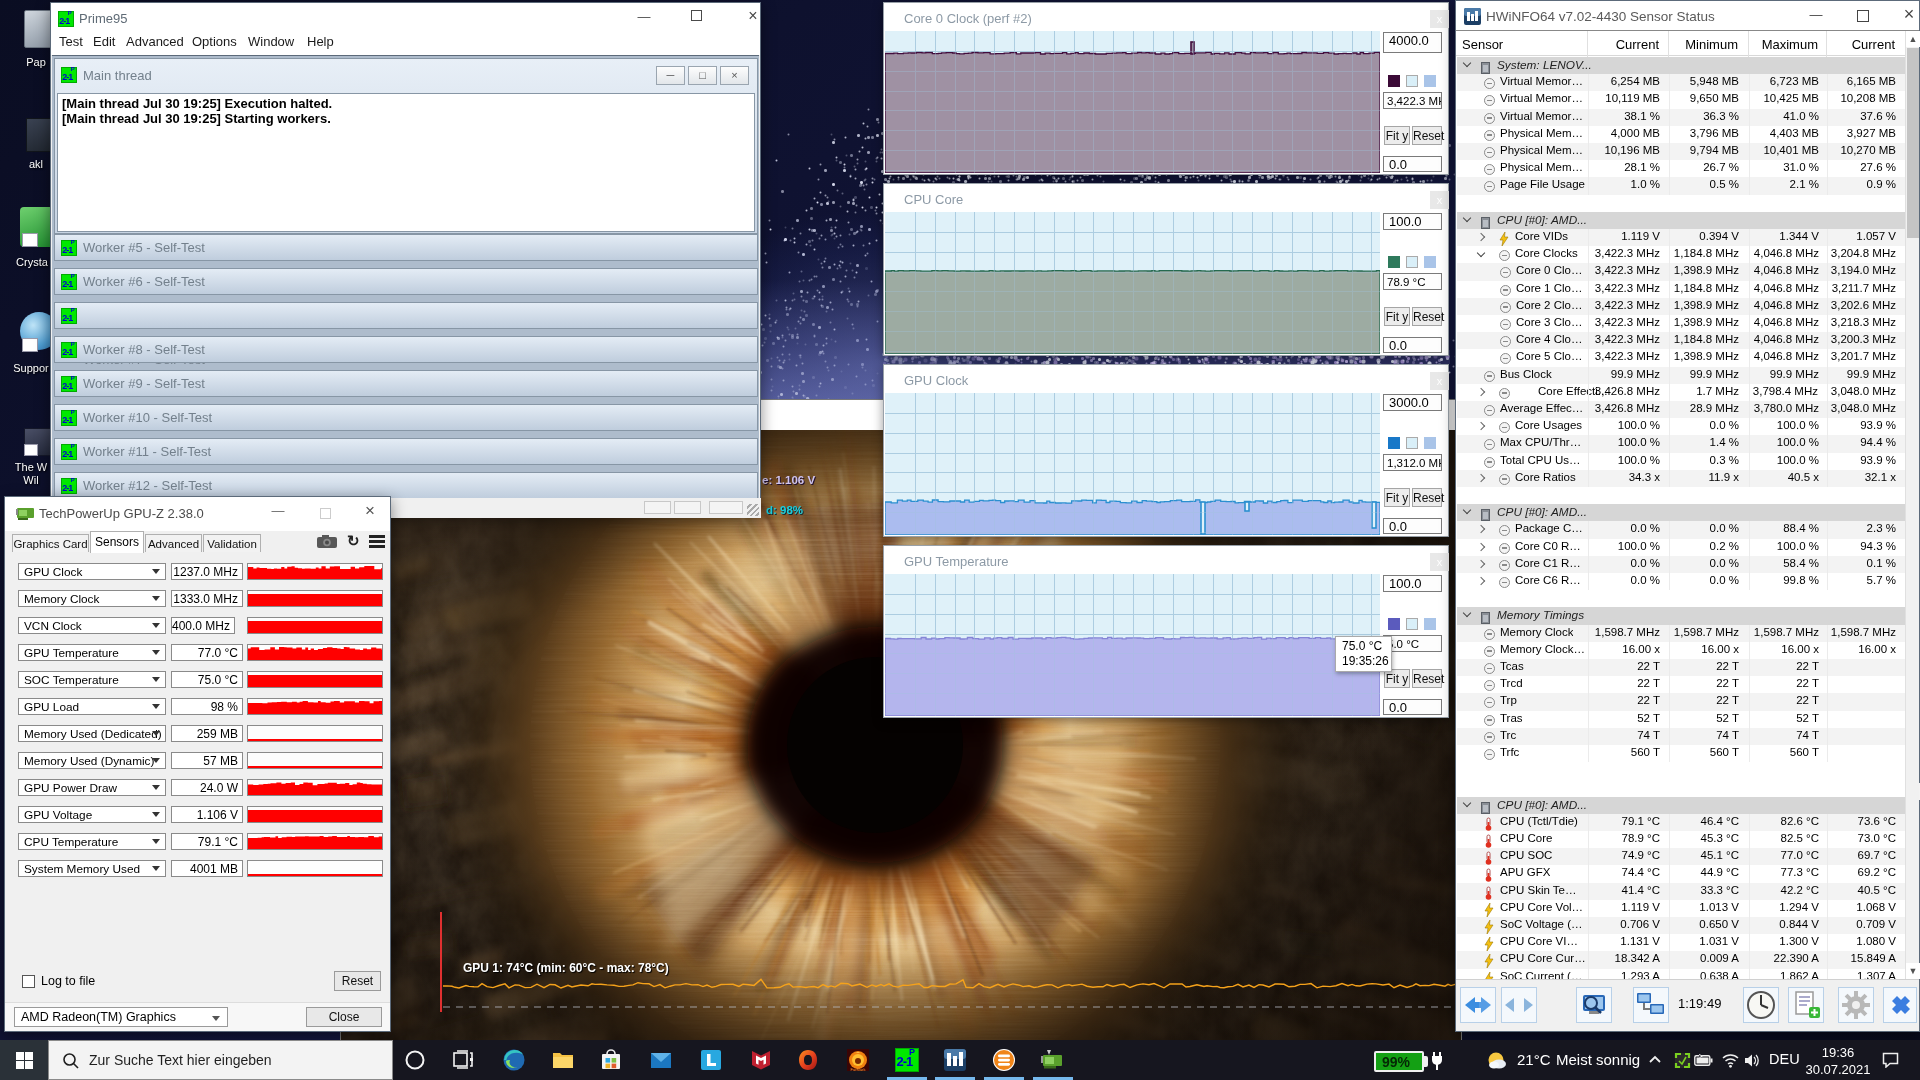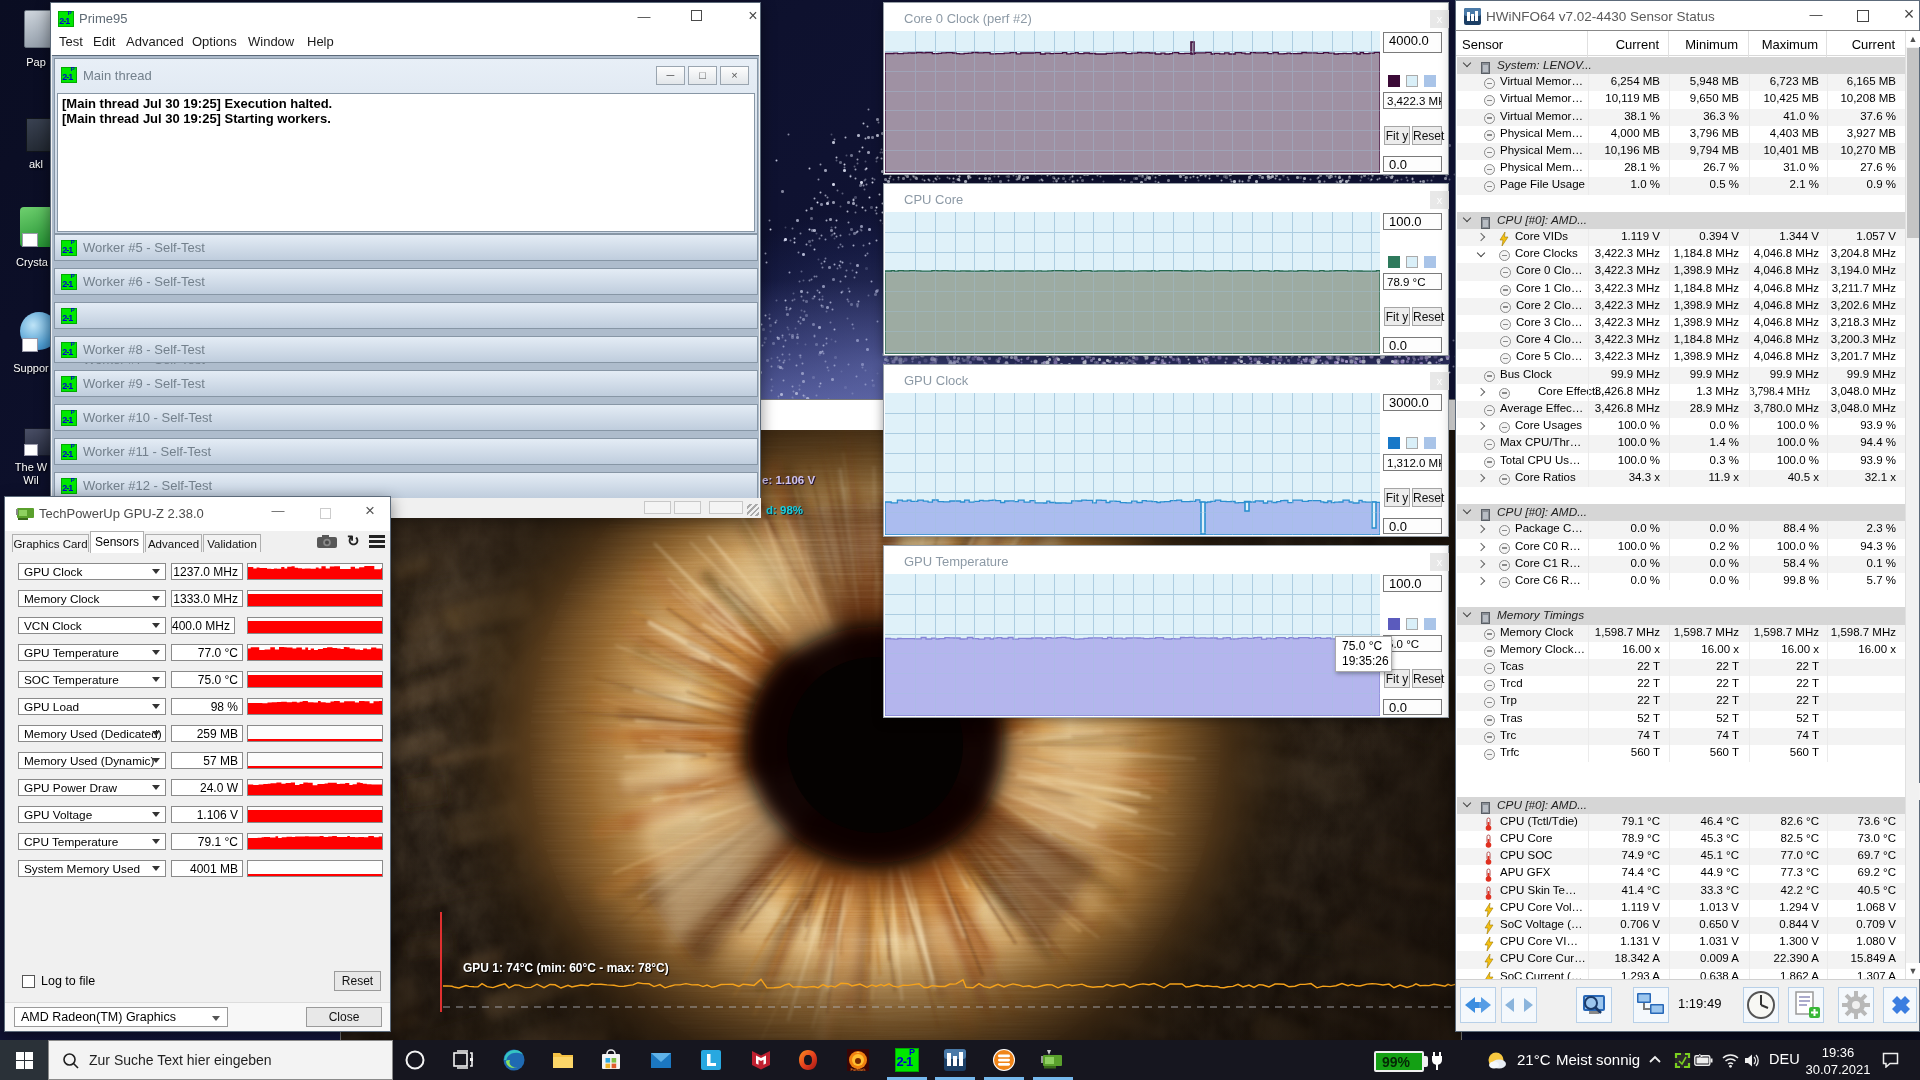--- a/index.html
+++ b/index.html
@@ -1213,22 +1213,22 @@
       <span style="position:absolute;left:21px;top:1px;">
         <span style="position:absolute;top:4px;width:6px;height:6px;border:solid #666;border-width:1.5px 1.5px 0 0;transform:rotate(45deg);"></span>
       </span>
       <span style="position:absolute;left:42px;top:1px;">
         <span style="position:absolute;top:3px;width:11px;height:11px;border:1.5px solid #8a8a8a;border-radius:50%;background:#f4f4f4;">
           <span style="position:absolute;left:1.5px;top:3.5px;width:5px;height:1.5px;background:#8a8a8a;"></span>
         </span>
       </span>
       <span style="position:absolute;left:58px;top:1px;white-space:nowrap;overflow:hidden;max-width:71px;text-overflow:ellipsis;margin-left:23px;">Core Effecti...</span>
       <span style="position:absolute;right:258px;top:1px;">3,426.8 MHz</span>
-      <span style="position:absolute;right:179px;top:1px;">1.3 MHz</span>
-      <span style="position:absolute;right:108px;top:1px;font-family:Liberation Serif, serif;">3,798.4 MHz</span>
+      <span style="position:absolute;right:179px;top:1px;">1.7 MHz</span>
+      <span style="position:absolute;right:100px;top:1px;">3,798.4 MHz</span>
       <span style="position:absolute;right:22px;top:1px;">3,048.0 MHz</span>
       <span style="position:absolute;left:131px;top:0;width:1px;height:100%;background:#ebebeb;"></span>
       <span style="position:absolute;left:212px;top:0;width:1px;height:100%;background:#ebebeb;"></span>
       <span style="position:absolute;left:292px;top:0;width:1px;height:100%;background:#ebebeb;"></span>
       <span style="position:absolute;left:370px;top:0;width:1px;height:100%;background:#ebebeb;"></span>
     </div>
 <div class="abs" style="left:1px;top:399.99999999999983px;width:461px;height:17.2px;background:#f3f3f3;font-size:11.5px;color:#000;">
       <span style="position:absolute;left:27px;top:1px;">
         <span style="position:absolute;top:3px;width:11px;height:11px;border:1.5px solid #8a8a8a;border-radius:50%;background:#f4f4f4;">
           <span style="position:absolute;left:1.5px;top:3.5px;width:5px;height:1.5px;background:#8a8a8a;"></span>

